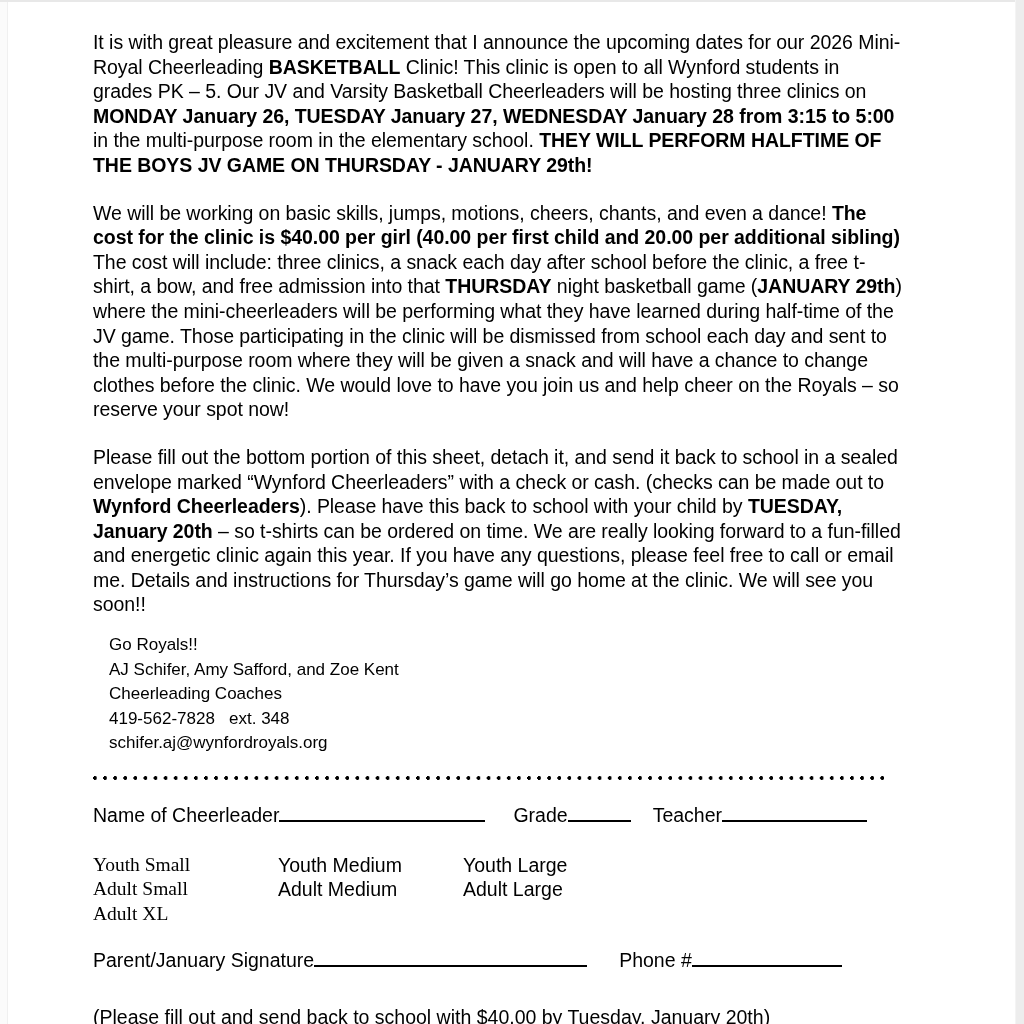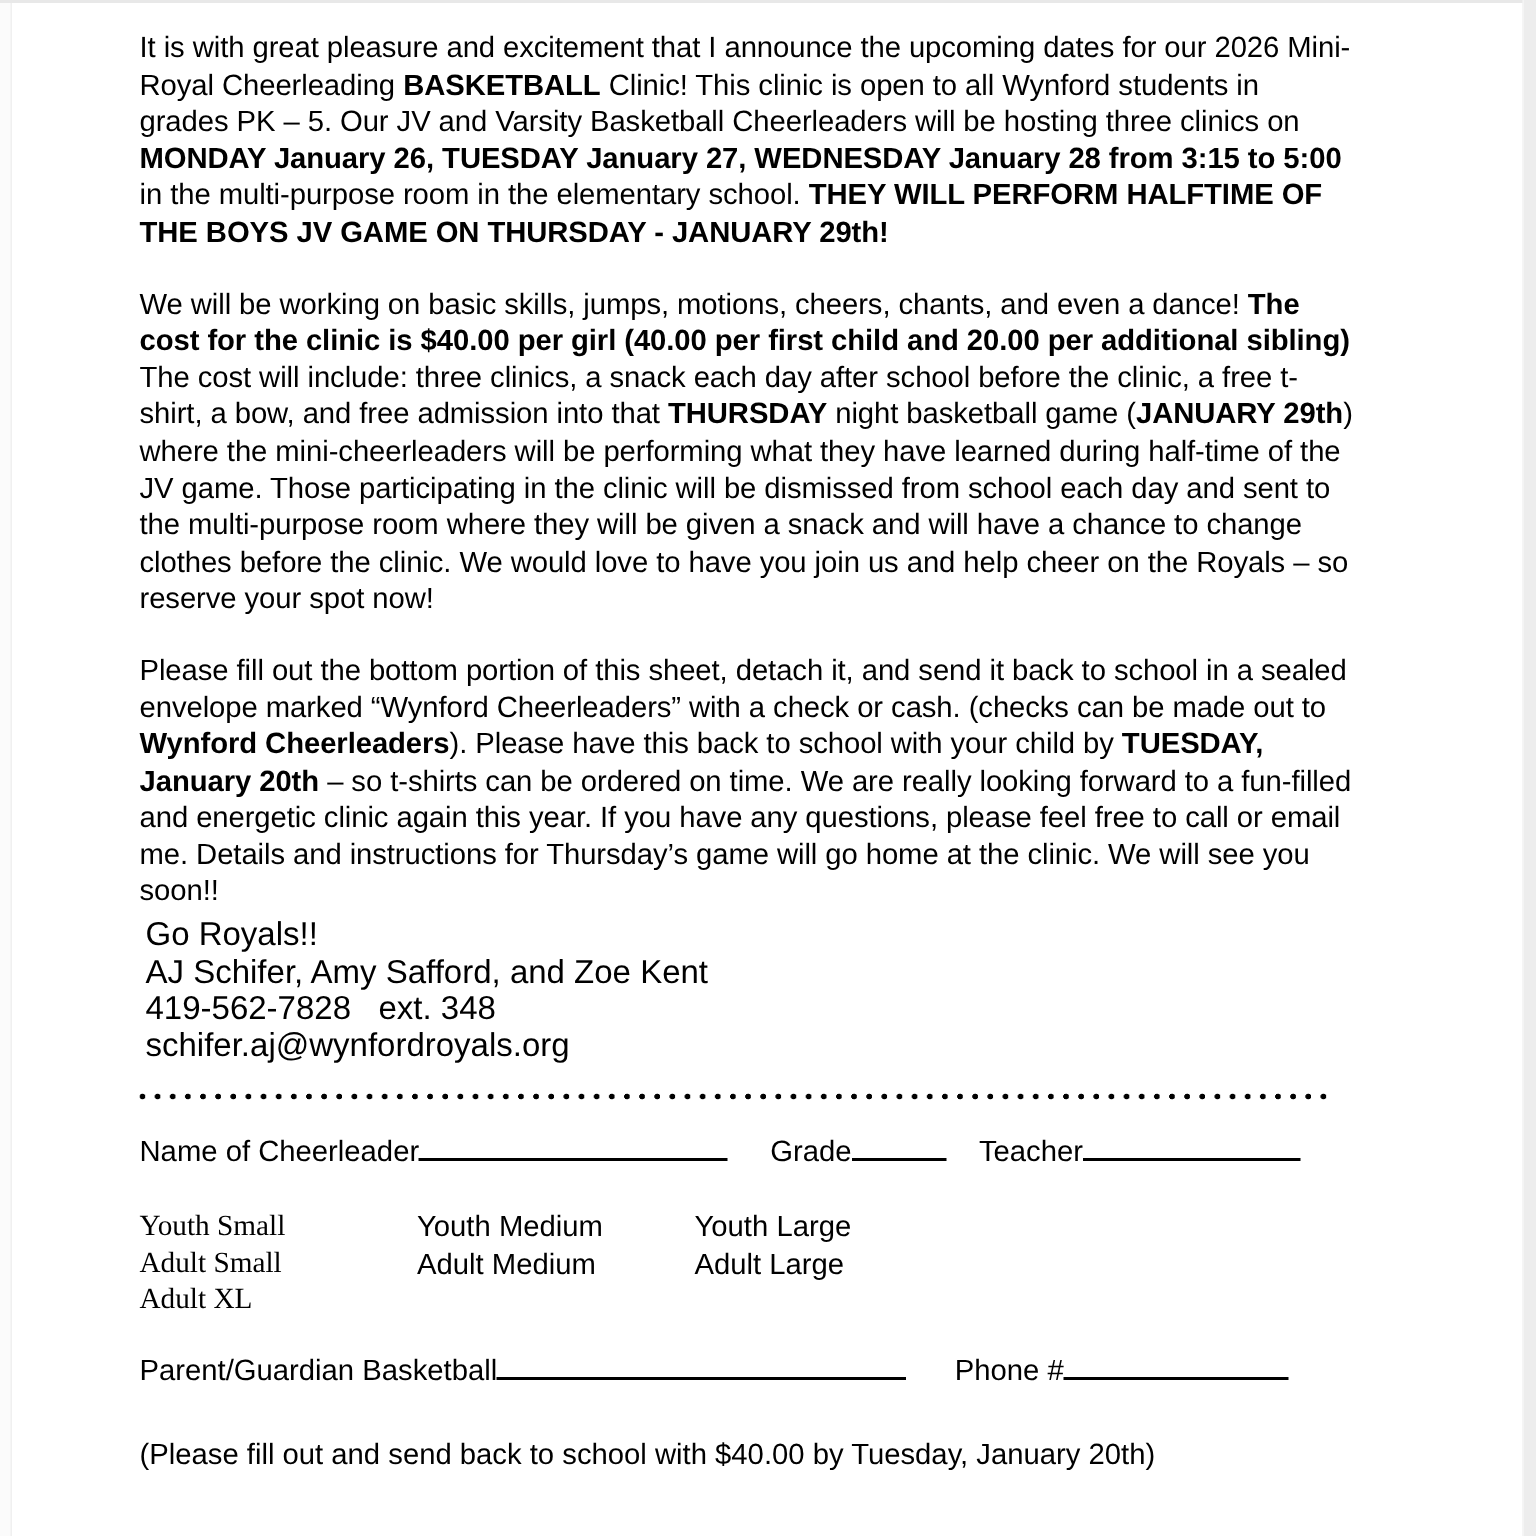--- a/index.html
+++ b/index.html
@@ -38,42 +38,42 @@
     position: absolute;
     top: 0; right: 0;
     width: 8px;
     height: 1024px;
     background: #ededed;
     border-left: 1px solid #f4f4f4;
   }
 
   .sheet {
     position: absolute;
-    top: 2px; left: 0;
+    top: 12px; left: 0;
     width: 1024px;
     height: 748px;
     padding: 18px 120px 0 93px;
     box-sizing: border-box;
   }
 
   p.para {
     margin: 0 0 23px 0;
     font-size: 19.5px;
     line-height: 24.6px;
     text-align: left;
     letter-spacing: -0.05px;
   }
   p.para:last-of-type { margin-bottom: 0; }
 
   b { font-weight: bold; }
 
   
   .contact {
-    margin: 4px;
-    font-size: 22px;
+    margin: 16px;
+    font-size: 17px;
     line-height: 24.6px;
   }
   .contact-line { white-space: pre; }
 
   
   .cutline {
     margin: 17px 0 0 0;
     height: 10px;
     width: 797px;
     background-image: radial-gradient(circle at 2px 50%, #000 0 1.75px, transparent 2.1px);
@@ -145,20 +145,21 @@
 
   <p class="para"><span>It is with great pleasure and excitement that I announce the upcoming dates for our 2026 Mini-Royal Cheerleading </span><b>BASKETBALL</b><span> Clinic!  This clinic is open to all Wynford students in grades PK – 5.  Our JV and Varsity Basketball Cheerleaders will be hosting three clinics on </span><b>MONDAY January 26, TUESDAY January 27, WEDNESDAY January 28 from 3:15 to 5:00</b><span> in the multi-purpose room in the elementary school.  </span><b>THEY WILL PERFORM HALFTIME OF THE BOYS JV GAME ON THURSDAY - JANUARY 29th!</b></p>
 
   <p class="para"><span>We will be working on basic skills, jumps, motions, cheers, chants, and even a dance! </span><b>The cost for the clinic is $40.00 per girl (40.00 per first child and 20.00 per additional sibling)</b><span> The cost will include: three clinics, a snack each day after school before the clinic, a free t-shirt, a bow, and free admission into that </span><b>THURSDAY</b><span> night basketball game (</span><b>JANUARY 29th</b><span>) where the mini-cheerleaders will be performing what they have learned during half-time of the JV game.  Those participating in the clinic will be dismissed from school each day and sent to the multi-purpose room where they will be given a snack and will have a chance to change clothes before the clinic.  We would love to have you join us and help cheer on the Royals – so reserve your spot now!</span></p>
 
   <p class="para"><span>Please fill out the bottom portion of this sheet, detach it, and send it back to school in a sealed envelope marked “Wynford Cheerleaders” with a check or cash. (checks can be made out to </span><b>Wynford Cheerleaders</b><span>).  Please have this back to school with your child by </span><b>TUESDAY, January 20th</b><span> – so t-shirts can be ordered on time.  We are really looking forward to a fun-filled and energetic clinic again this year.  If you have any questions, please feel free to call or email me. Details and instructions for Thursday’s game will go home at the clinic.  We will see you soon!!</span></p>
 
   <div class="contact">
     <div class="contact-line">Go Royals!!</div>
     <div class="contact-line">AJ Schifer, Amy Safford, and Zoe Kent</div>
+    <div class="contact-line">Cheerleading Coaches</div>
     <div class="contact-line">419-562-7828   ext. 348</div>
     <div class="contact-line">schifer.aj@wynfordroyals.org</div>
   </div>
 
   <div class="cutline"></div>
 
   <div class="form">
 
     <div class="form-row row-name">
       <span class="field-label">Name of Cheerleader</span>
@@ -181,21 +182,21 @@
         <div class="size-item">Youth Medium</div>
         <div class="size-item">Adult Medium</div>
       </div>
       <div class="size-col size-col-3">
         <div class="size-item">Youth Large</div>
         <div class="size-item">Adult Large</div>
       </div>
     </div>
 
     <div class="form-row row-sig">
-      <span class="field-label">Parent/Guardian Basketball</span>
+      <span class="field-label">Parent/January Signature</span>
       <span class="rule rule-sig"></span>
       <span class="gap-lg"></span>
       <span class="field-label">Phone #</span>
       <span class="rule rule-phone"></span>
     </div>
 
     <div class="footnote">(Please fill out and send back to school with $40.00 by Tuesday, January 20th)</div>
 
   </div>
 </div>

